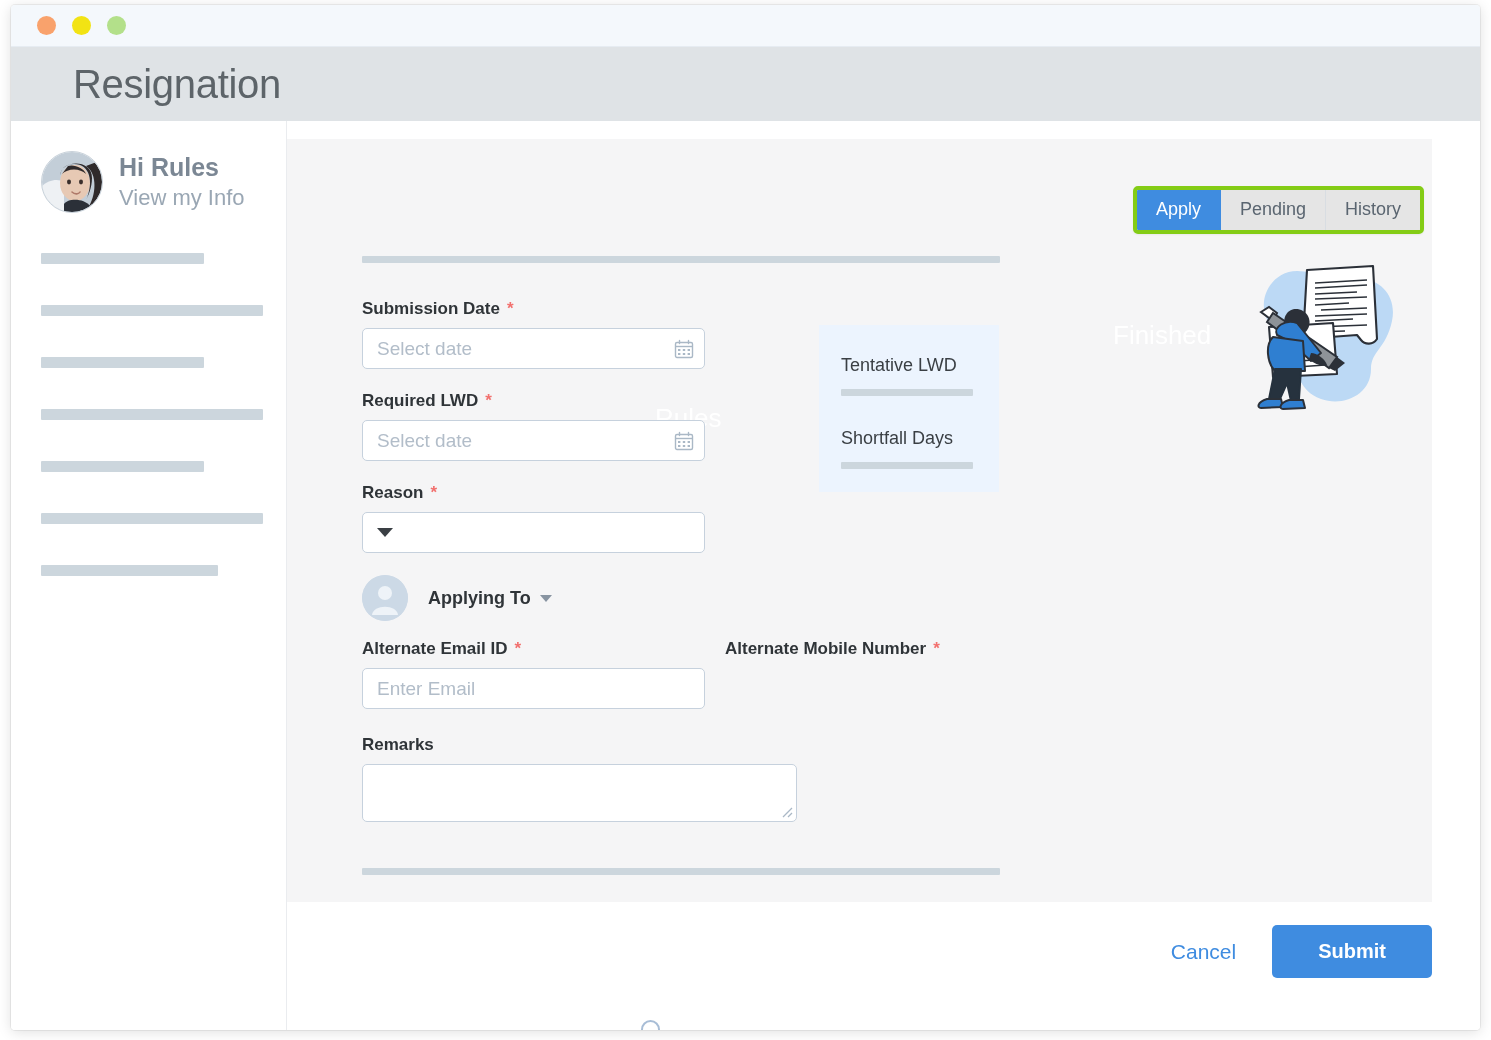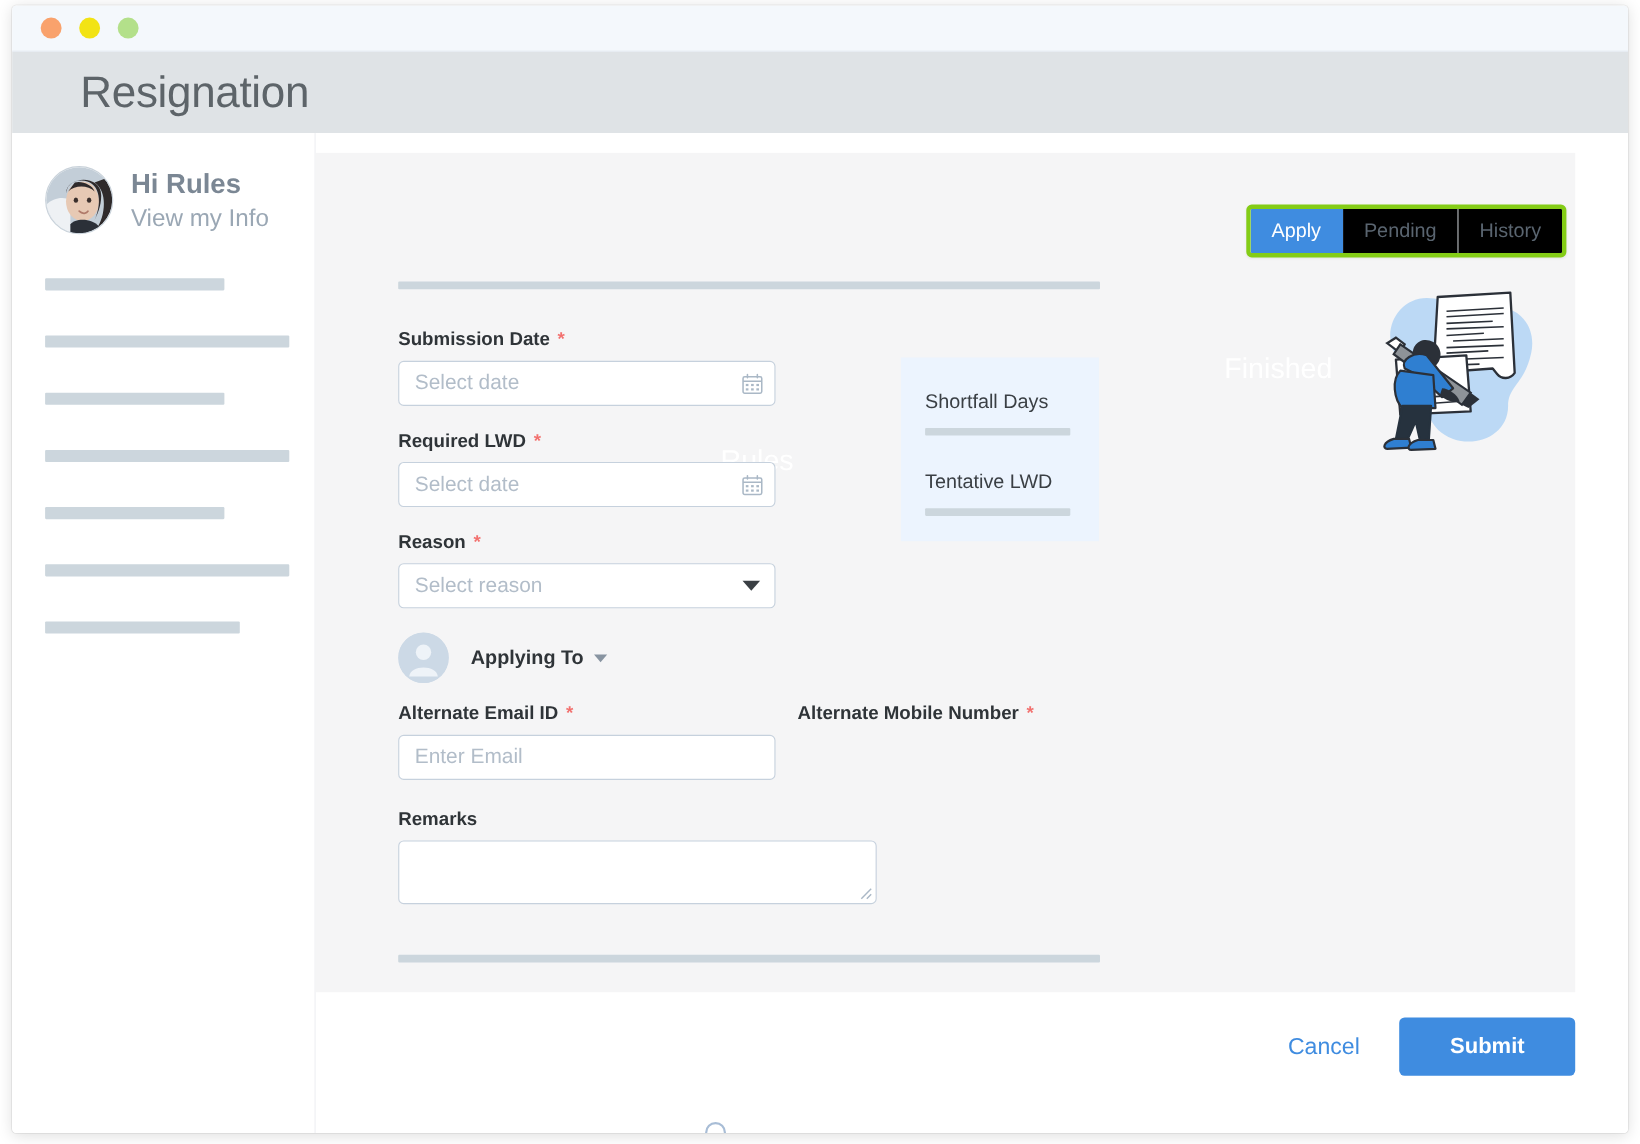--- a/index.html
+++ b/index.html
@@ -108,21 +108,21 @@
   
   .tabs {
     position: absolute; right: 8px; top: 47px;
     display: flex; background: #ffffff;
     border: 4px solid #84cc16; border-radius: 5px;
     overflow: hidden;
     box-shadow: 0 1px 2px rgba(0,0,0,0.05);
   }
   .tab {
     padding: 9px 19px 10px; font-size: 18px; color: #5a6570;
-    border-right: 1px solid #d8dde2; background: #000000; cursor: pointer;
+    border-right: 1px solid #d8dde2; background: #e5e5e5; cursor: pointer;
     line-height: 1.15;
   }
   .tab:last-child { border-right: none; }
   .tab.active { background: #3f8ce0; color: #ffffff; border-right-color: #3f8ce0; }
 
   
   .watermark {
     position: absolute; color: #ffffff; font-size: 26px;
     pointer-events: none; user-select: none;
   }
@@ -390,21 +390,20 @@
               </span>
             </div>
           </div>
 
           <div class="field">
             <div class="field-label">
               <span>Reason</span>
               <span class="req">*</span>
             </div>
             <div class="input">
-              <span class="ph">Select reason</span>
               <span class="icon">
                   <span class="caret"></span>
                 </span>
             </div>
           </div>
 
           <div class="applying">
             <div class="applying-avatar">
               <svg width="46" height="46" viewBox="0 0 46 46">
                 <circle cx="23" cy="23" r="23" fill="#ccd9e6"></circle>
@@ -442,25 +441,25 @@
               </svg>
             </div>
           </div>
 
         </div>
 
         <div class="attach-rule"></div>
 
         <div class="info-card">
           <div class="info-item">
+            <div class="info-label">Tentative LWD</div>
+            <div class="info-bar"></div>
+          </div>
+          <div class="info-item">
             <div class="info-label">Shortfall Days</div>
-            <div class="info-bar"></div>
-          </div>
-          <div class="info-item">
-            <div class="info-label">Tentative LWD</div>
             <div class="info-bar"></div>
           </div>
         </div>
       </div>
 
       <div class="footer">
         <button class="btn-cancel">Cancel</button>
         <button class="btn-submit">Submit</button>
       </div>
 

